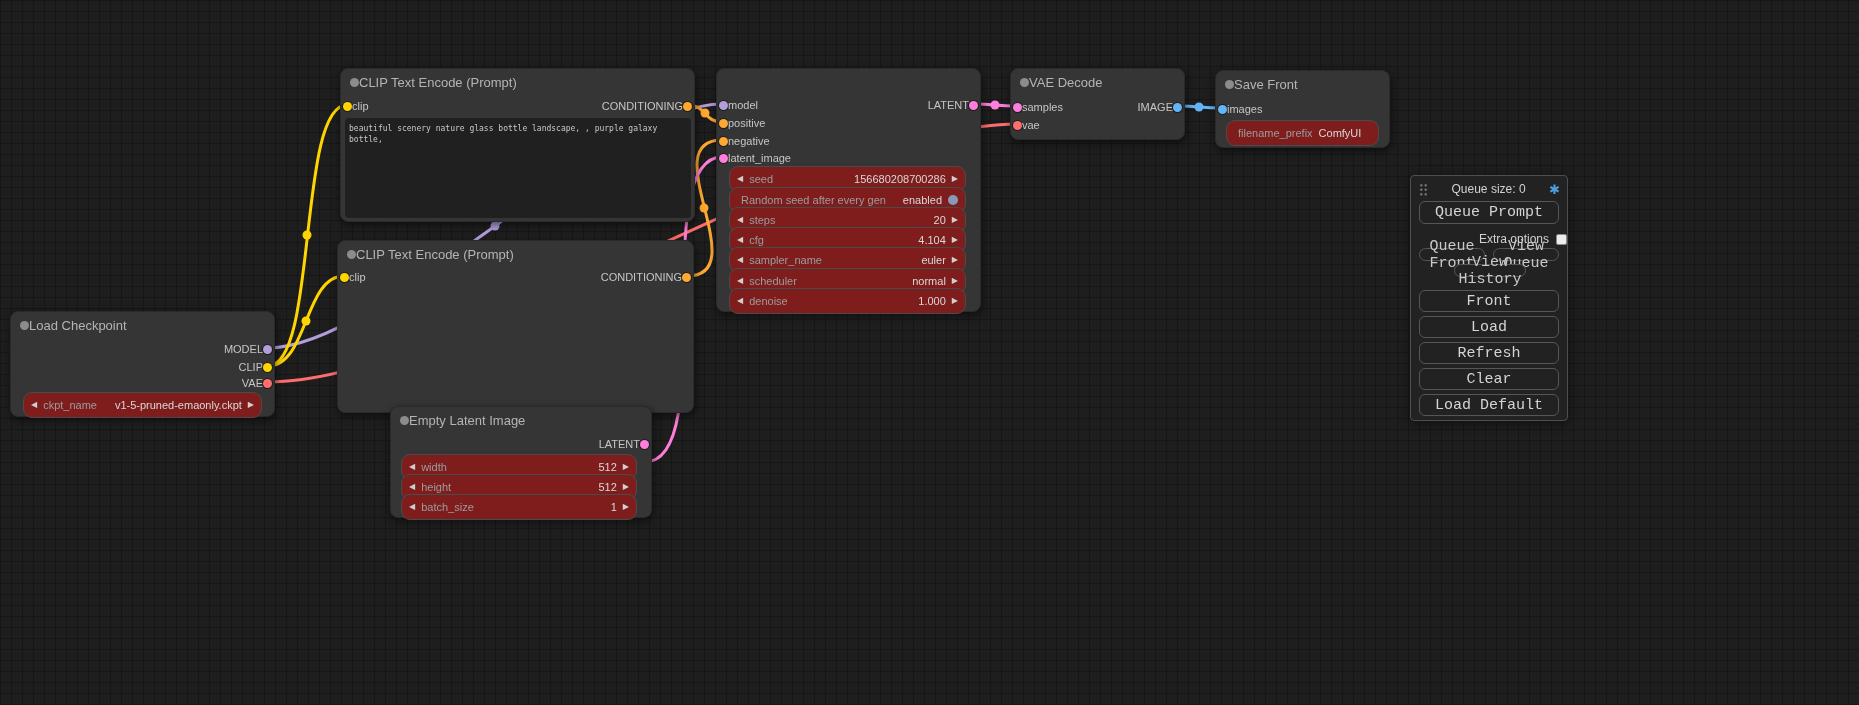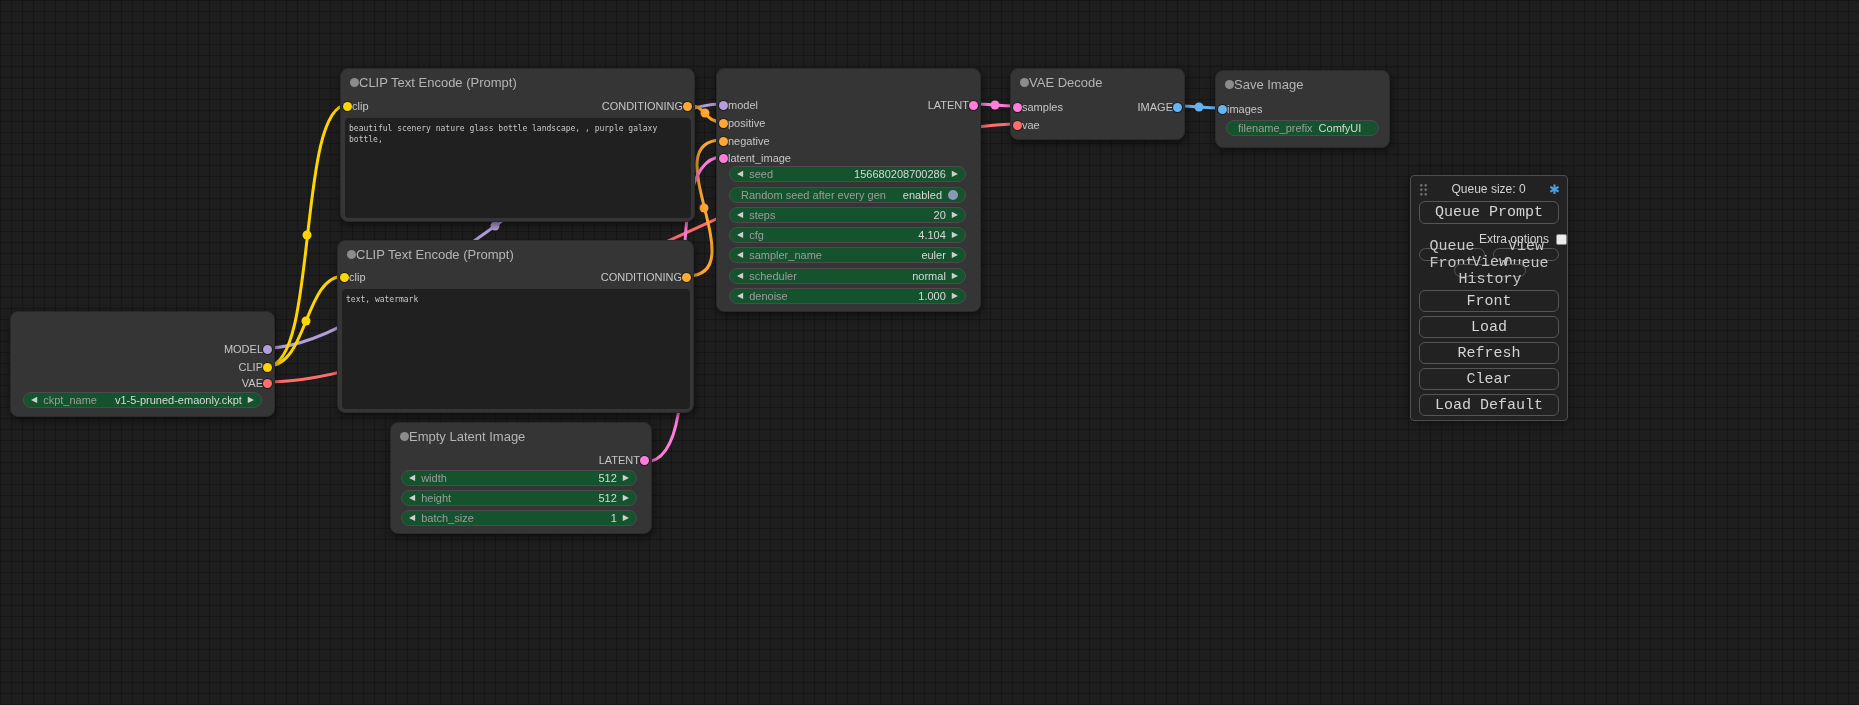--- a/index.html
+++ b/index.html
@@ -17,21 +17,21 @@
   .node{position:absolute;background:#353535;border-radius:8px;z-index:2;
         box-shadow:1px 3px 9px rgba(0,0,0,0.55);border:1px solid #2a2a2a}
   .ntitle{height:26px;display:flex;align-items:center;padding:0 9px;
           color:#b4b4b4;font-size:13px;white-space:nowrap;overflow:hidden}
   .cdot{width:9px;height:9px;border-radius:50%;background:#8c8c8c;flex:none}
   .slot{position:absolute;display:flex;align-items:center;height:14px;
         font-size:11px;color:#c6c6c6;white-space:nowrap}
   .slot.in{left:2px}
   .slot.out{right:2px}
   .sdot{width:9px;height:9px;border-radius:50%;flex:none;box-shadow:0 0 0 1px rgba(0,0,0,0.45)}
-  .widget{position:absolute;height:16px;background:#14532d;border:1px solid #4b4b4b;border-radius:9px;
+  .widget{position:absolute;height:26px;background:#7f1d1d;border:1px solid #4b4b4b;border-radius:9px;
           display:flex;align-items:center;gap:6px;padding:0 7px;font-size:11px;color:#9c9c9c;
           white-space:nowrap;overflow:hidden}
   .widget .arrow{color:#cfcfcf;font-size:8px;line-height:1;flex:none}
   .widget .wlabel{flex:none}
   .widget .wvalue{flex:1;text-align:right;color:#d8d8d8}
   .widget .knob{width:10px;height:10px;border-radius:50%;flex:none}
   .prompt{position:absolute;background:#202020;border:none;border-radius:4px;color:#c9c9c9;
           font-family:"DejaVu Sans Mono",monospace;font-size:8px;line-height:11px;
           padding:5px 4px;resize:none;overflow:hidden;outline:none}
   .qpanel{position:absolute;left:1410px;top:175px;width:158px;height:246px;z-index:3;
@@ -75,20 +75,24 @@
     <circle cx="642" cy="253" r="4.5" fill="#FF6E6E"></circle>
     <circle cx="705" cy="113" r="4.5" fill="#FFA931"></circle>
     <circle cx="704" cy="208" r="4.5" fill="#FFA931"></circle>
     <circle cx="683" cy="309" r="4.5" fill="#FF7EDB"></circle>
     <circle cx="995" cy="105" r="4.5" fill="#FF7EDB"></circle>
     <circle cx="1199" cy="107" r="4.5" fill="#64B5F6"></circle>
   </g>
 </svg>
 
 <div class="node" style="left:10px;top:311px;width:265px;height:106px">
+  <div class="ntitle">
+    <span class="cdot"></span>
+    <span>Load Checkpoint</span>
+  </div>
   <div class="slot out" style="top:30px">
     <span>MODEL</span>
     <span class="sdot" style="background-color: rgb(179, 157, 219);"></span>
   </div>
   <div class="slot out" style="top:48px">
     <span>CLIP</span>
     <span class="sdot" style="background-color: rgb(255, 213, 0);"></span>
   </div>
   <div class="slot out" style="top:64px">
     <span>VAE</span>
@@ -124,24 +128,23 @@
     <span>CLIP Text Encode (Prompt)</span>
   </div>
   <div class="slot in" style="top:29px">
     <span class="sdot" style="background-color: rgb(255, 213, 0);"></span>
     <span>clip</span>
   </div>
   <div class="slot out" style="top:29px">
     <span>CONDITIONING</span>
     <span class="sdot" style="background-color: rgb(255, 169, 49);"></span>
   </div>
-  <textarea class="prompt" style="left: 4px; top: 48px; width: 348px; height: 120px;">text, watermark</textarea>
-</div>
-
-<div class="node" style="left:390px;top:422px;width:262px;height:112px">
+</div>
+
+<div class="node" style="left:390px;top:406px;width:262px;height:112px">
   <div class="ntitle">
     <span class="cdot"></span>
     <span>Empty Latent Image</span>
   </div>
   <div class="slot out" style="top:30px">
     <span>LATENT</span>
     <span class="sdot" style="background-color: rgb(255, 126, 219);"></span>
   </div>
   <div class="widget" style="left:10px;right:14px;top:47px">
     <span class="arrow">◀</span>
@@ -242,21 +245,21 @@
   </div>
   <div class="slot out" style="top:31px">
     <span>IMAGE</span>
     <span class="sdot" style="background-color: rgb(100, 181, 246);"></span>
   </div>
 </div>
 
 <div class="node" style="left:1215px;top:70px;width:175px;height:78px">
   <div class="ntitle">
     <span class="cdot"></span>
-    <span>Save Image</span>
+    <span>Save Front</span>
   </div>
   <div class="slot in" style="top:31px">
     <span class="sdot" style="background-color: rgb(100, 181, 246);"></span>
     <span>images</span>
   </div>
   <div class="widget" style="left:10px;right:10px;top:49px">
     <span class="wlabel" style="padding-left:4px">filename_prefix</span>
     <span class="wvalue" style="padding-right:10px">ComfyUI</span>
   </div>
 </div>

